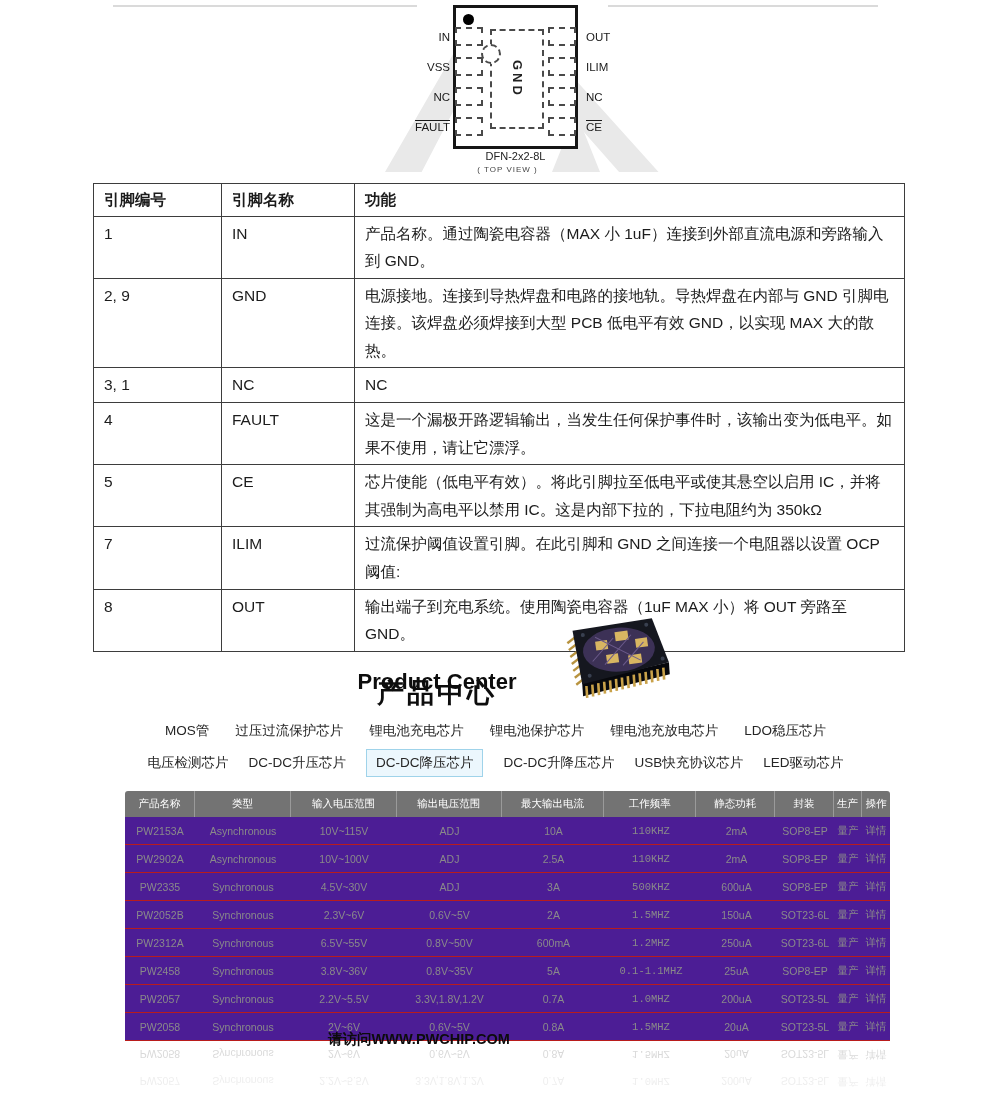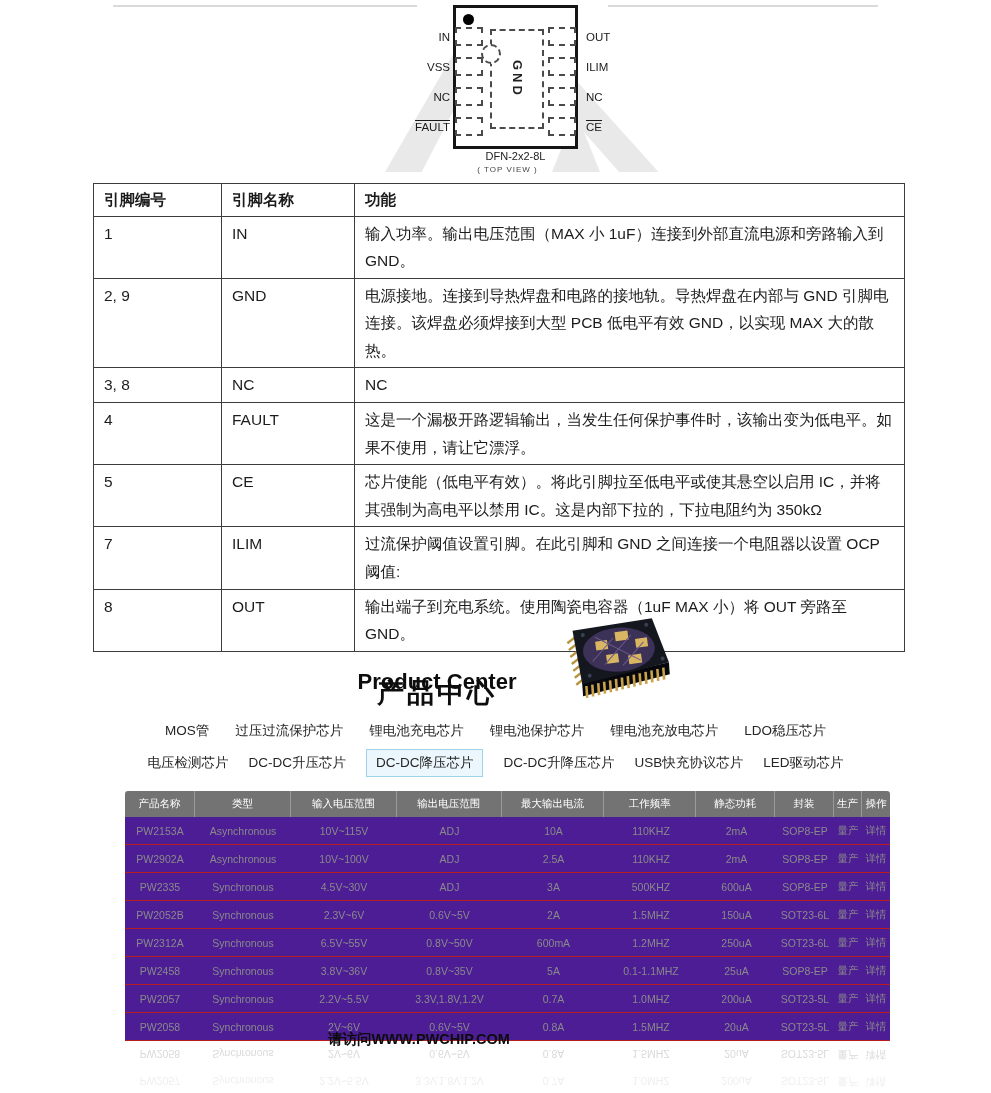--- a/index.html
+++ b/index.html
@@ -60,21 +60,21 @@
 
   
   .ptable { position:absolute; left:125px; top:791px; width:765px; }
   .phead { display:flex; background:#737373; color:#fff; height:26px; align-items:stretch; border-radius:3px 3px 0 0; }
   .phead .cell { font-size:10.5px; display:flex; align-items:center; justify-content:center;
                  border-left:1px solid rgba(255,255,255,.28); }
   .phead .cell:first-child { border-left:none; }
   .prow { display:flex; height:27px; align-items:center; border-bottom:1px solid #b91c1c; background:#4c1d95; }
   .prow .cell { font-size:10.5px; color:#8a8a8a; text-align:center; white-space:nowrap; overflow:hidden; }
   .c0{width:70px;} .c1{width:96px;} .c2{width:106px;} .c3{width:105px;} .c4{width:103px;}
-  .c5{width:92px;} .c6{width:79px;} .c7{width:58px;} .c8{width:28px;} .c9{width:28px;}
+  .c5{width:92px;font-family:Liberation Mono, monospace;} .c6{width:79px;} .c7{width:58px;} .c8{width:28px;} .c9{width:28px;}
   .cell-name   { color:#3e8fd8; cursor:pointer; }
   .cell-action { color:#3e8fd8; cursor:pointer; }
   .preflect { transform:scaleY(-1); opacity:.32; }
   .preflect .prow { border-bottom:none; background:transparent; }
 
   .visit { position:absolute; left:0; top:1030px; width:838px; text-align:center;
            font-weight:bold; font-size:14.5px; color:#0c0c0c; }
   .ymark { position:absolute; right:6px; top:1092px; font-size:27px; color:#f2ea55; }
 </style>
 </head>
@@ -124,29 +124,29 @@
         <tr>
           <th class="col-num">引脚编号</th>
           <th class="col-name">引脚名称</th>
           <th>功能</th>
         </tr>
       </thead>
     <tbody>
         <tr>
           <td class="col-num">1</td>
           <td class="col-name">IN</td>
-          <td>输入功率。输出电压范围（MAX 小 1uF）连接到外部直流电源和旁路输入到 GND。</td>
+          <td>产品名称。通过陶瓷电容器（MAX 小 1uF）连接到外部直流电源和旁路输入到 GND。</td>
         </tr>
         <tr>
           <td class="col-num">2, 9</td>
           <td class="col-name">GND</td>
           <td>电源接地。连接到导热焊盘和电路的接地轨。导热焊盘在内部与 GND 引脚电连接。该焊盘必须焊接到大型 PCB 低电平有效 GND，以实现 MAX 大的散热。</td>
         </tr>
         <tr>
-          <td class="col-num">3, 8</td>
+          <td class="col-num">3, 1</td>
           <td class="col-name">NC</td>
           <td>NC</td>
         </tr>
         <tr>
           <td class="col-num">4</td>
           <td class="col-name">FAULT</td>
           <td>这是一个漏极开路逻辑输出，当发生任何保护事件时，该输出变为低电平。如果不使用，请让它漂浮。</td>
         </tr>
         <tr>
           <td class="col-num">5</td>

